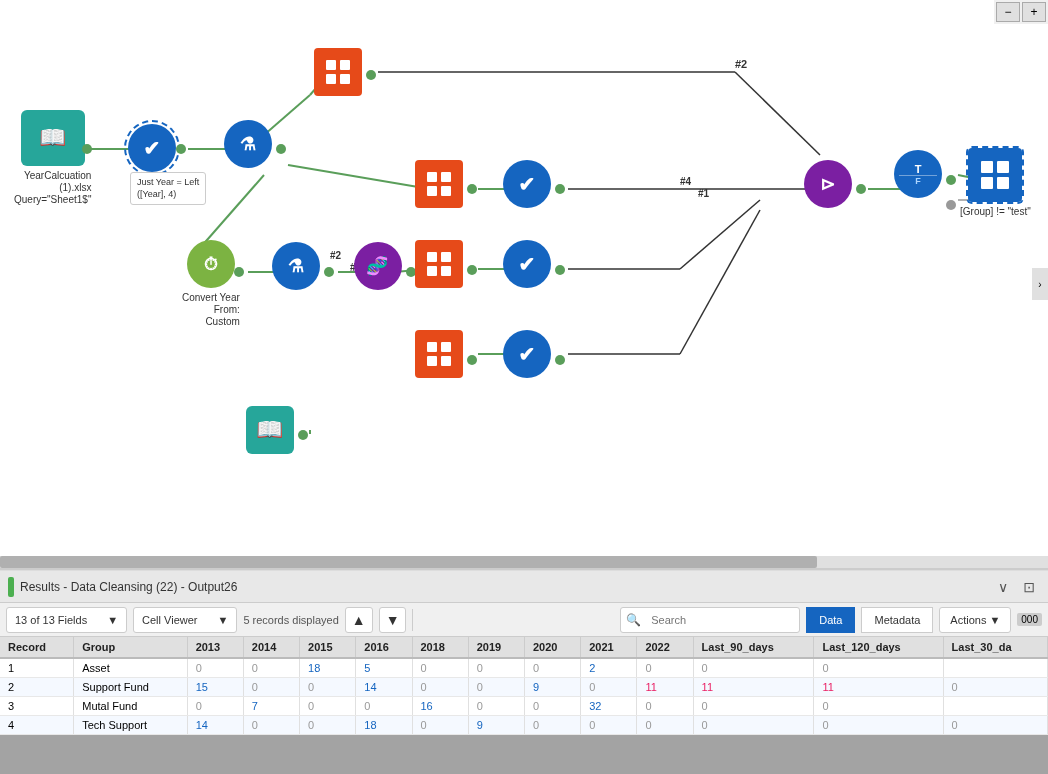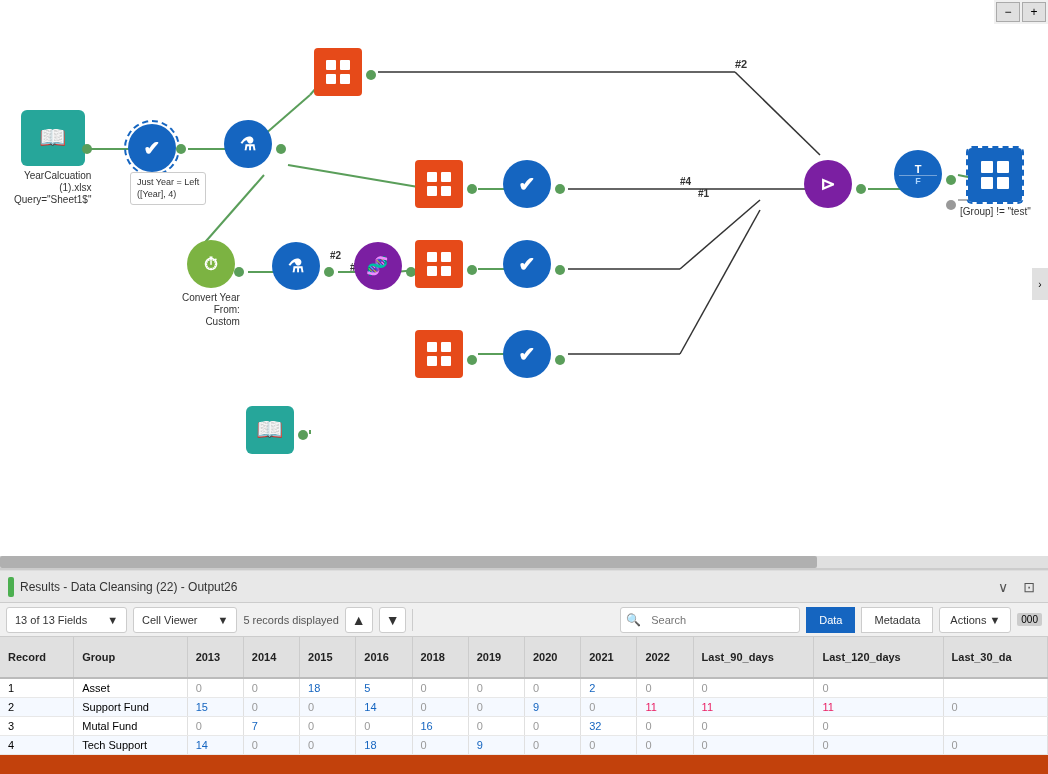--- a/index.html
+++ b/index.html
@@ -119,21 +119,21 @@
       top: 0; left: 0;
       width: 100%;
       height: 100%;
       pointer-events: none;
     }
 
     
     .results-panel {
       width: 1048px;
       height: 204px;
-      background: #c2410c;
+      background: #a3a3a3;
       border-top: 1px solid #ddd;
       display: flex;
       flex-direction: column;
     }
 
     .results-header {
       height: 32px;
       background: #e8e8e8;
       border-bottom: 1px solid #ccc;
       display: flex;
@@ -251,21 +251,21 @@
       width: 100%;
       border-collapse: collapse;
       font-size: 11px;
     }
 
     thead tr {
       background: #e0e0e0;
     }
 
     thead th {
-      padding: 14px 8px;
+      padding: 4px 8px;
       text-align: left;
       border-right: 1px solid #ccc;
       border-bottom: 2px solid #bbb;
       font-weight: 600;
       white-space: nowrap;
       color: #222;
       margin-left: 13px;
     }
 
     tbody tr:nth-child(odd) {

